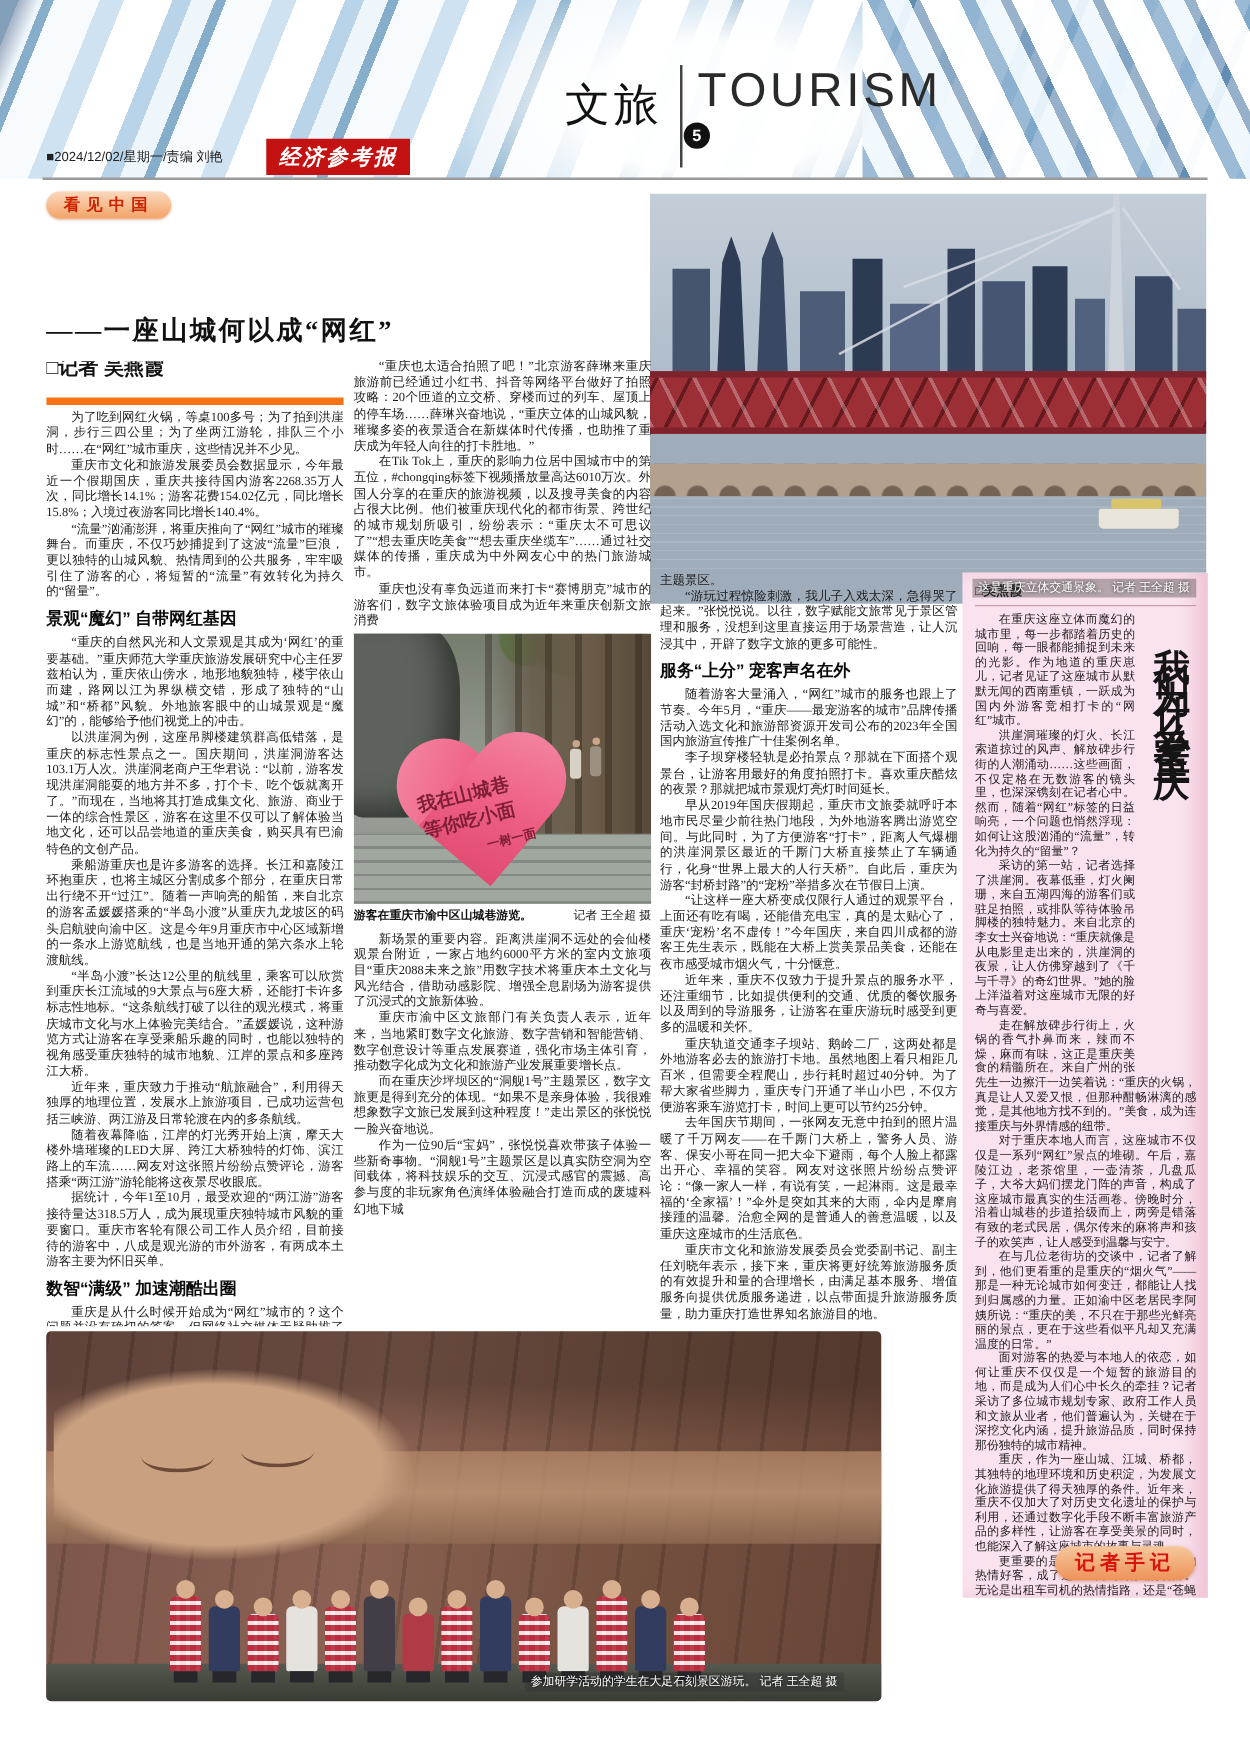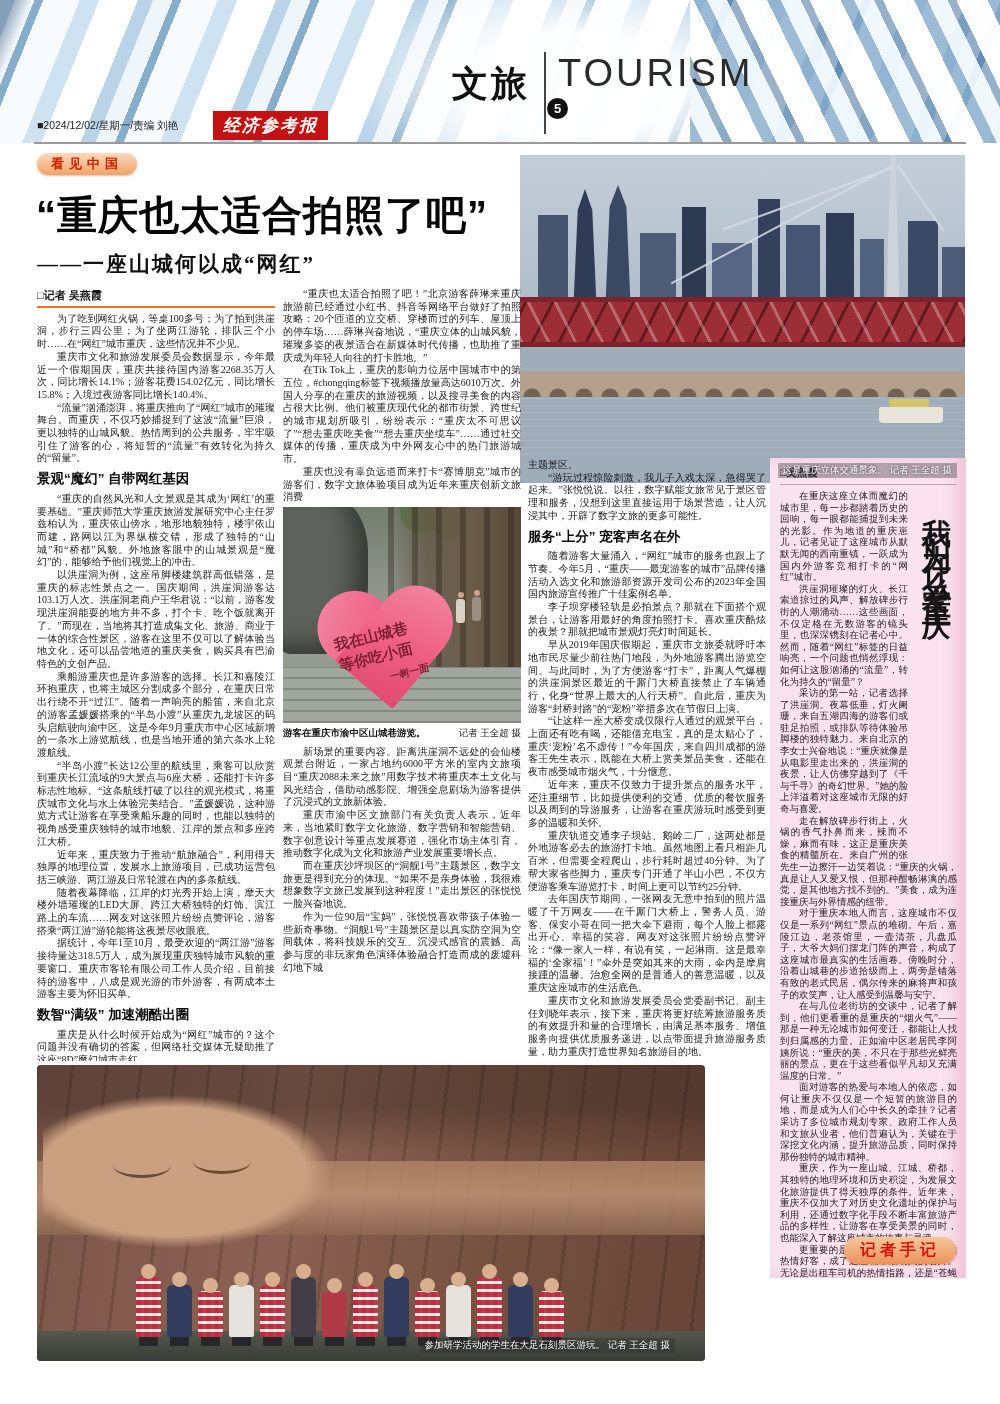--- a/index.html
+++ b/index.html
@@ -8,43 +8,43 @@
 
   
   .banner{position:absolute;left:0;top:0;width:1000px;height:143px;background-color:#fff;
     background-image:
       radial-gradient(ellipse 300px 150px at 57% 60%, rgba(255,255,255,.97) 35%, rgba(255,255,255,0) 75%),
       linear-gradient(112deg, rgba(30,60,100,.35) 0 1.5%, rgba(255,255,255,0) 3% 100%),
       repeating-linear-gradient(112deg,#b9d4e8 0 14px,#eef5fb 14px 32px,#86aecb 32px 40px,#f8fbfe 40px 74px,#cfe2f1 74px 92px,#ffffff 92px 128px);}
   .banner::after{content:"";position:absolute;right:0;top:0;width:310px;height:143px;
       background:repeating-linear-gradient(64deg,rgba(125,165,200,.75) 0 12px,rgba(240,248,253,.9) 12px 30px,rgba(70,115,160,.55) 30px 38px,rgba(255,255,255,.95) 38px 66px);}
   .sec-title{position:absolute;left:452px;top:52px;z-index:5;display:flex;align-items:flex-start;}
-  .sec-cn{font-family:"Liberation Sans","DejaVu Sans",sans-serif;font-weight:700;font-size:36px;color:#111;letter-spacing:3px;margin-top:8px;}
+  .sec-cn{font-family:"Liberation Sans","DejaVu Sans",sans-serif;font-weight:400;font-size:36px;color:#111;letter-spacing:3px;margin-top:8px;}
   .sec-bar{width:2px;height:82px;background:#444;margin:0 12px 0 14px;}
   .sec-en{font-family:"Liberation Sans","DejaVu Sans",sans-serif;font-weight:300;font-size:38px;color:#2a2a2a;letter-spacing:3px;}
   .pnum{position:absolute;left:547px;top:98px;width:21px;height:21px;border-radius:50%;background:#111;color:#fff;z-index:6;
         font-family:"Liberation Sans","DejaVu Sans",sans-serif;font-size:13px;font-weight:bold;text-align:center;line-height:21px;}
   .dateline{position:absolute;left:37px;top:119px;z-index:6;font-family:"Liberation Sans","DejaVu Sans",sans-serif;font-size:10.5px;color:#222;}
   .masthead{position:absolute;left:213px;top:111px;z-index:6;background:#c41111;color:#fff;padding:3px 10px;
         font-family:"Liberation Serif","DejaVu Serif",serif;font-weight:bold;font-style:italic;font-size:17px;letter-spacing:2px;}
   .toprule{position:absolute;left:34px;top:142px;width:932px;height:2px;background:#9a9a9a;}
 
   
   .kicker{position:absolute;left:37px;top:153px;background:linear-gradient(#fbd9bd,#f2a368);color:#cf2200;
         font-family:"Liberation Sans","DejaVu Sans",sans-serif;font-weight:bold;font-size:13px;letter-spacing:5px;
         padding:2px 14px;border-radius:12px;box-shadow:0 1px 2px rgba(180,90,30,.4);}
   .headline{position:absolute;left:36px;top:188px;width:480px;font-family:"Liberation Sans","DejaVu Sans",sans-serif;
         font-weight:900;font-size:40px;color:#060606;letter-spacing:1px;white-space:nowrap;}
   .subhead{position:absolute;left:37px;top:250px;width:470px;font-weight:bold;font-size:21px;color:#111;letter-spacing:2px;}
 
   
   .col{position:absolute;width:238px;font-size:10px;line-height:12.7px;text-align:justify;color:#1a1a1a;overflow:hidden;}
   .col p{margin:0;text-indent:2em;}
-  .byline{font-family:"Liberation Sans","DejaVu Sans",sans-serif;font-size:11px;font-weight:bold;color:#111;
-        border-bottom:2px solid #f97316;padding-bottom:4px;margin-bottom:5px;text-indent:0;}
+  .byline{font-family:"Liberation Sans","DejaVu Sans",sans-serif;font-size:16px;font-weight:bold;color:#111;
+        border-bottom:6px solid #f97316;padding-bottom:16px;margin-bottom:5px;text-indent:0;}
   .sec-h{font-family:"Liberation Sans","DejaVu Sans",sans-serif;font-weight:bold;font-size:13.5px;text-align:left;
         margin:8px 0 7px;color:#0b0b0b;}
   #col1{left:37px;top:289px;height:772px;}
   #col2{left:283px;top:288px;max-height:776px;}
   #col3{left:528px;top:459px;height:601px;}
 
   
   .photo-top{position:absolute;left:520px;top:155px;width:445px;height:328px;overflow:hidden;
         background:linear-gradient(#c4ced9,#afbdca 45%,#9fadbb 60%);}
   .pt-b{position:absolute;}
@@ -150,21 +150,20 @@
       <span class="sec-bar"></span>
       <span class="sec-en">TOURISM</span>
     </div>
     <div class="pnum">5</div>
     <div class="dateline">■2024/12/02/星期一/责编 刘艳</div>
     <div class="masthead">经济参考报</div>
   </div>
   <div class="toprule"></div>
 
   <div class="kicker">看见中国</div>
-  <div class="headline">“重庆也太适合拍照了吧”</div>
   <div class="subhead">——一座山城何以成“网红”</div>
 
   <div class="photo-top">
     <div class="pt-b" style="left:18px;top:60px;width:30px;height:120px;background:#45556e;"></div>
     <div class="pt-b" style="left:52px;top:34px;width:26px;height:150px;background:#2f3c55;clip-path:polygon(22% 14%,50% 0,78% 14%,100% 100%,0 100%);"></div>
     <div class="pt-b" style="left:84px;top:30px;width:28px;height:156px;background:#394964;clip-path:polygon(20% 14%,50% 0,80% 14%,100% 100%,0 100%);"></div>
     <div class="pt-b" style="left:120px;top:78px;width:36px;height:104px;background:#4d5d77;"></div>
     <div class="pt-b" style="left:162px;top:52px;width:24px;height:130px;background:#2c3a52;"></div>
     <div class="pt-b" style="left:192px;top:88px;width:40px;height:96px;background:#566684;"></div>
     <div class="pt-b" style="left:238px;top:44px;width:22px;height:140px;background:#33415c;"></div>

